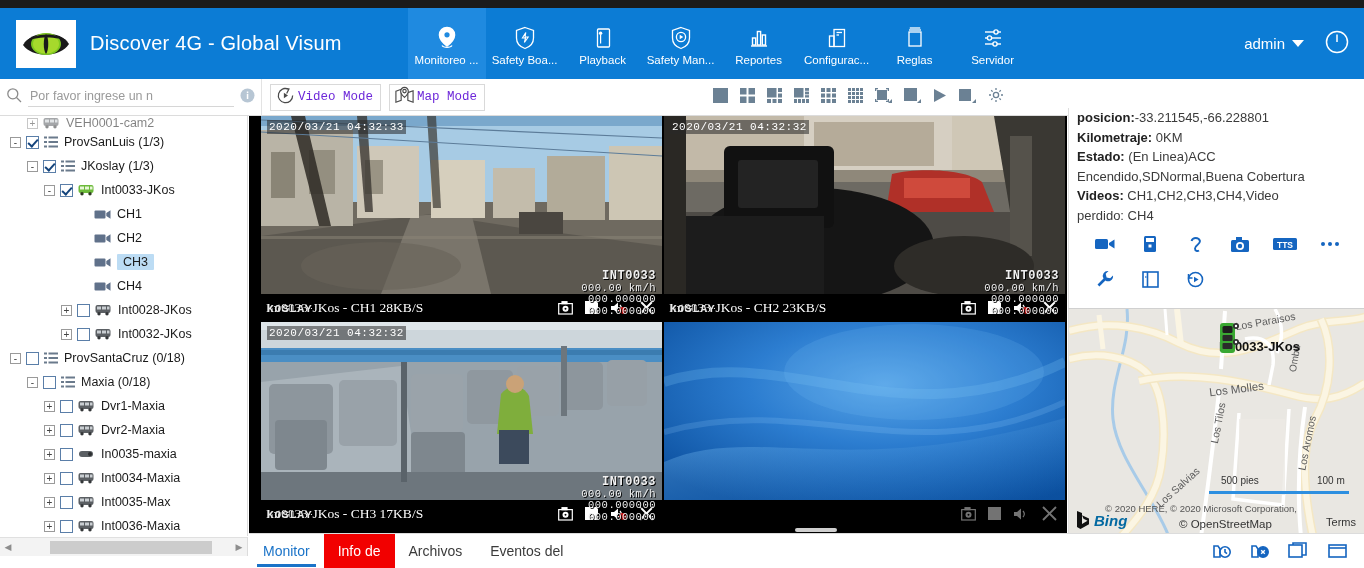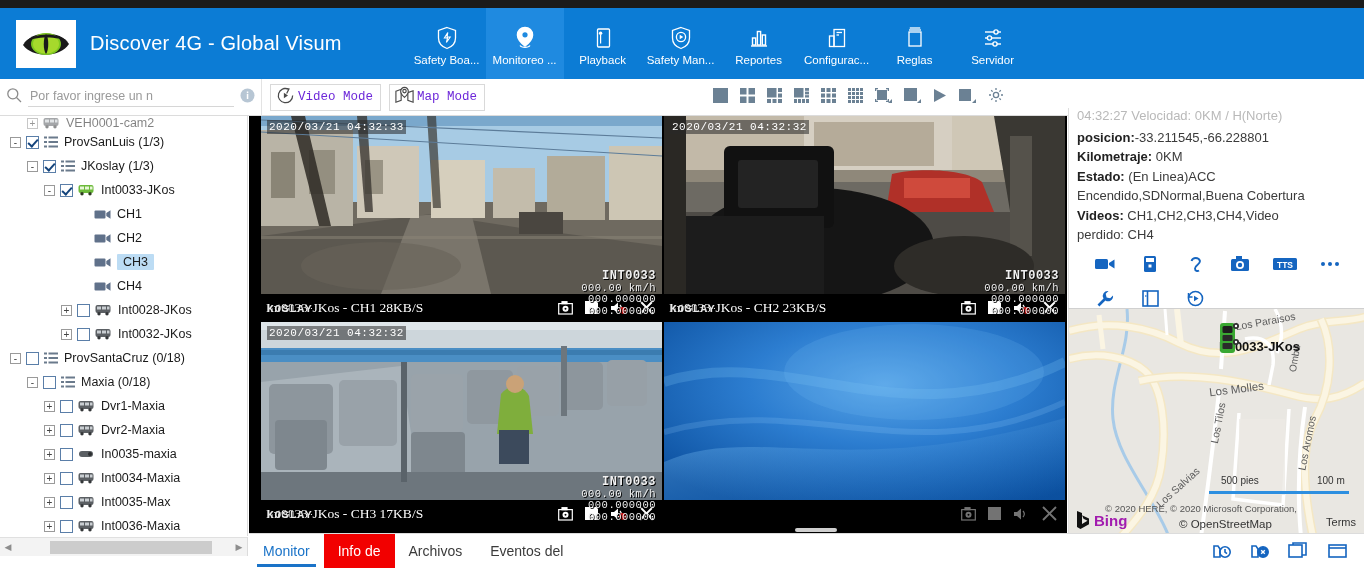--- a/index.html
+++ b/index.html
@@ -206,21 +206,21 @@
     color: #5c5c5c; font-size: 10.5px; white-space: nowrap;
   }
   .bus-label {
     position: absolute; left: 150px; top: 30px; font-size: 13px;
     font-weight: bold; color: #111; white-space: nowrap; z-index: 6;
   }
   .bus-icon { position: absolute; left: 148px; top: 12px; z-index: 7; }
   .scalebar { position: absolute; left: 148px; bottom: 48px; z-index: 6; }
   .scale-txt { font-size: 10px; color: #333; position: absolute; top: -13px; white-space: nowrap; }
   .bing { position: absolute; left: 6px; bottom: 6px; display: flex; align-items: center; gap: 3px; z-index: 6; }
-  .bing-txt { font-size: 15px; color: #a21caf; font-weight: 600; }
+  .bing-txt { font-size: 15px; color: #0369a1; font-weight: 600; font-style: italic; }
   .attrib {
     position: absolute; left: 36px; bottom: 22px; font-size: 9.5px;
     color: #555; z-index: 6; white-space: nowrap;
   }
   .attrib2 { position: absolute; left: 110px; bottom: 6px; font-size: 11.5px; color: #333; z-index: 6; }
   .terms { position: absolute; right: 8px; bottom: 8px; font-size: 11px; color: #333; z-index: 6; cursor: pointer; }
 
   
   .bottombar {
     position: absolute; left: 249px; top: 533px; width: 1115px; height: 35px;
@@ -260,38 +260,38 @@
           <ellipse cx="26" cy="18" rx="15" ry="11" fill="#7ec820"></ellipse>
           <ellipse cx="26" cy="18" rx="13" ry="9.5" fill="#a6d92c"></ellipse>
           <path d="M26 8 C29 12, 29 24, 26 28 C23 24, 23 12, 26 8 Z" fill="#1a1a1a"></path>
           <path d="M4 17 C14 6, 38 6, 48 16 C38 10, 14 10, 4 17 Z" fill="#1a1a1a"></path>
         </svg>
       </div>
       <div class="brand-title">Discover 4G - Global Visum</div>
     </div>
 
     <div class="nav">
-      <div class="nav-item">
-        <span class="nav-ic">
-          <svg width="22" height="24" viewBox="0 0 22 24" fill="none" stroke="#fff" stroke-width="1.3">
-            <path d="M11 1.5 L19.5 4.5 V12 C19.5 17.5 15.5 21 11 22.5 C6.5 21 2.5 17.5 2.5 12 V4.5 Z"></path>
-            <path d="M11.8 6.5 L8.4 12 h3.1 l-1.1 4.5 L14.2 11 h-3.1 Z" stroke-width="1.1"></path>
-          </svg>
-        </span>
-        <span class="label">Safety Boa...</span>
-      </div>
       <div class="nav-item active">
         <span class="nav-ic">
           <svg width="22" height="25" viewBox="0 0 22 25" fill="none" stroke="#fff" stroke-width="1.6">
             <path d="M11 1.5 C6.8 1.5 3.5 4.8 3.5 9 C3.5 14 11 20 11 20 C11 20 18.5 14 18.5 9 C18.5 4.8 15.2 1.5 11 1.5 Z" fill="#fff"></path>
             <circle cx="11" cy="8.8" r="2.6" fill="#1f8ae0" stroke="none"></circle>
             <path d="M6 19.5 C7.5 22 14.5 22 16 19.5" stroke-width="1.2"></path>
           </svg>
         </span>
         <span class="label">Monitoreo ...</span>
+      </div>
+      <div class="nav-item">
+        <span class="nav-ic">
+          <svg width="22" height="24" viewBox="0 0 22 24" fill="none" stroke="#fff" stroke-width="1.3">
+            <path d="M11 1.5 L19.5 4.5 V12 C19.5 17.5 15.5 21 11 22.5 C6.5 21 2.5 17.5 2.5 12 V4.5 Z"></path>
+            <path d="M11.8 6.5 L8.4 12 h3.1 l-1.1 4.5 L14.2 11 h-3.1 Z" stroke-width="1.1"></path>
+          </svg>
+        </span>
+        <span class="label">Safety Boa...</span>
       </div>
       <div class="nav-item">
         <span class="nav-ic">
           <svg width="22" height="24" viewBox="0 0 22 24" fill="none" stroke="#fff" stroke-width="1.3">
             <rect x="5.5" y="3" width="12" height="18" rx="1"></rect>
             <circle cx="8.6" cy="7.2" r="1.7" fill="#fff" stroke="none"></circle>
             <path d="M8.6 8.9 V17.5" stroke-width="1.2"></path>
           </svg>
         </span>
         <span class="label">Playback</span>
@@ -346,20 +346,32 @@
             <path d="M4 12 H20"></path>
               <circle cx="8.5" cy="12" r="2.1" fill="#0c7cd5"></circle>
             <path d="M4 18 H20"></path>
               <circle cx="14" cy="18" r="2.1" fill="#0c7cd5"></circle>
           </svg>
         </span>
         <span class="label">Servidor</span>
       </div>
     </div>
 
+    <div class="header-right">
+      <div class="admin-box">
+        <span>admin</span>
+        <span class="caret"></span>
+      </div>
+      <span class="power">
+        <svg width="26" height="26" viewBox="0 0 26 26" fill="none" stroke="#fff" stroke-width="1.5">
+          <circle cx="13" cy="13" r="10.5"></circle>
+          <path d="M13 5.5 V13"></path>
+        </svg>
+      </span>
+    </div>
   </div>
 
   <div class="toolbar">
     <div class="search-wrap">
       <span class="mag">
         <svg width="16" height="16" viewBox="0 0 16 16" fill="none" stroke="#8b8b8b" stroke-width="1.3">
           <circle cx="6.8" cy="6.8" r="5"></circle>
             <path d="M10.5 10.5 L15 15"></path>
         </svg>
       </span>
@@ -1012,21 +1024,20 @@
             </svg>
           </span>
         </span>
       </div>
     </div>
   </div>
 
   <div class="vsplit-handle"></div>
 
   <div class="rpanel">
-    <div class="rp-line cut">04:32:27   Velocidad: 0KM / H(Norte)</div>
     <div class="rp-line">
       <b>posicion:</b><span>-33.211545,-66.228801</span>
     </div>
     <div class="rp-line">
       <b>Kilometraje:</b> <span>0KM</span>
     </div>
     <div class="rp-line">
       <b>Estado:</b> <span>(En Linea)ACC</span>
     </div>
     <div class="rp-line">Encendido,SDNormal,Buena Cobertura</div>

